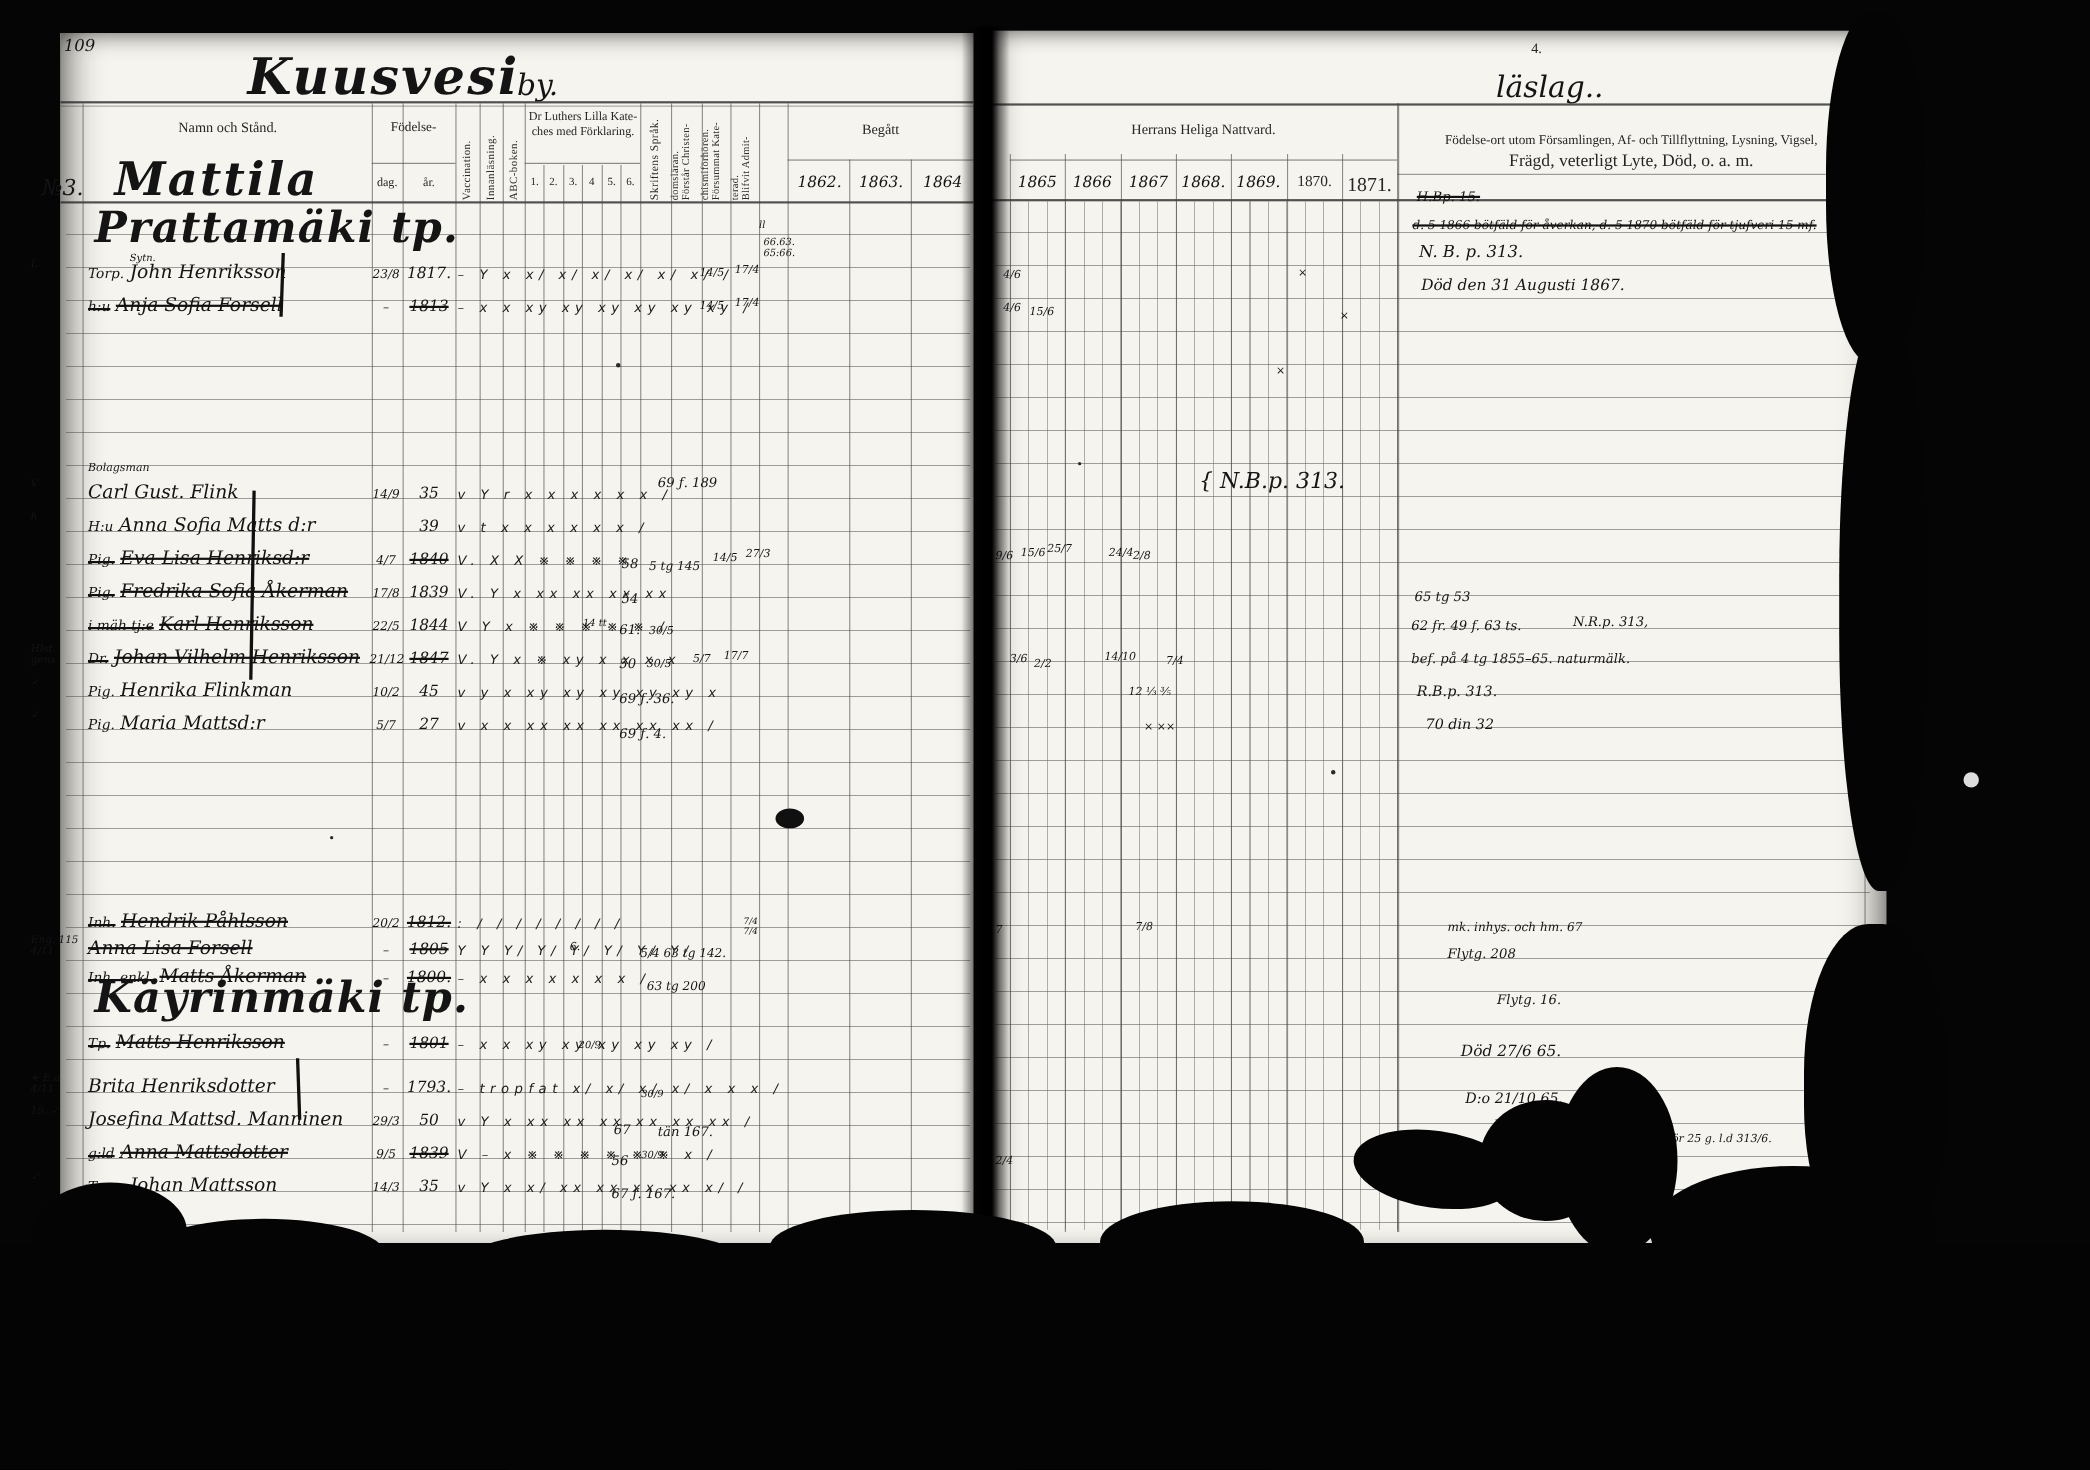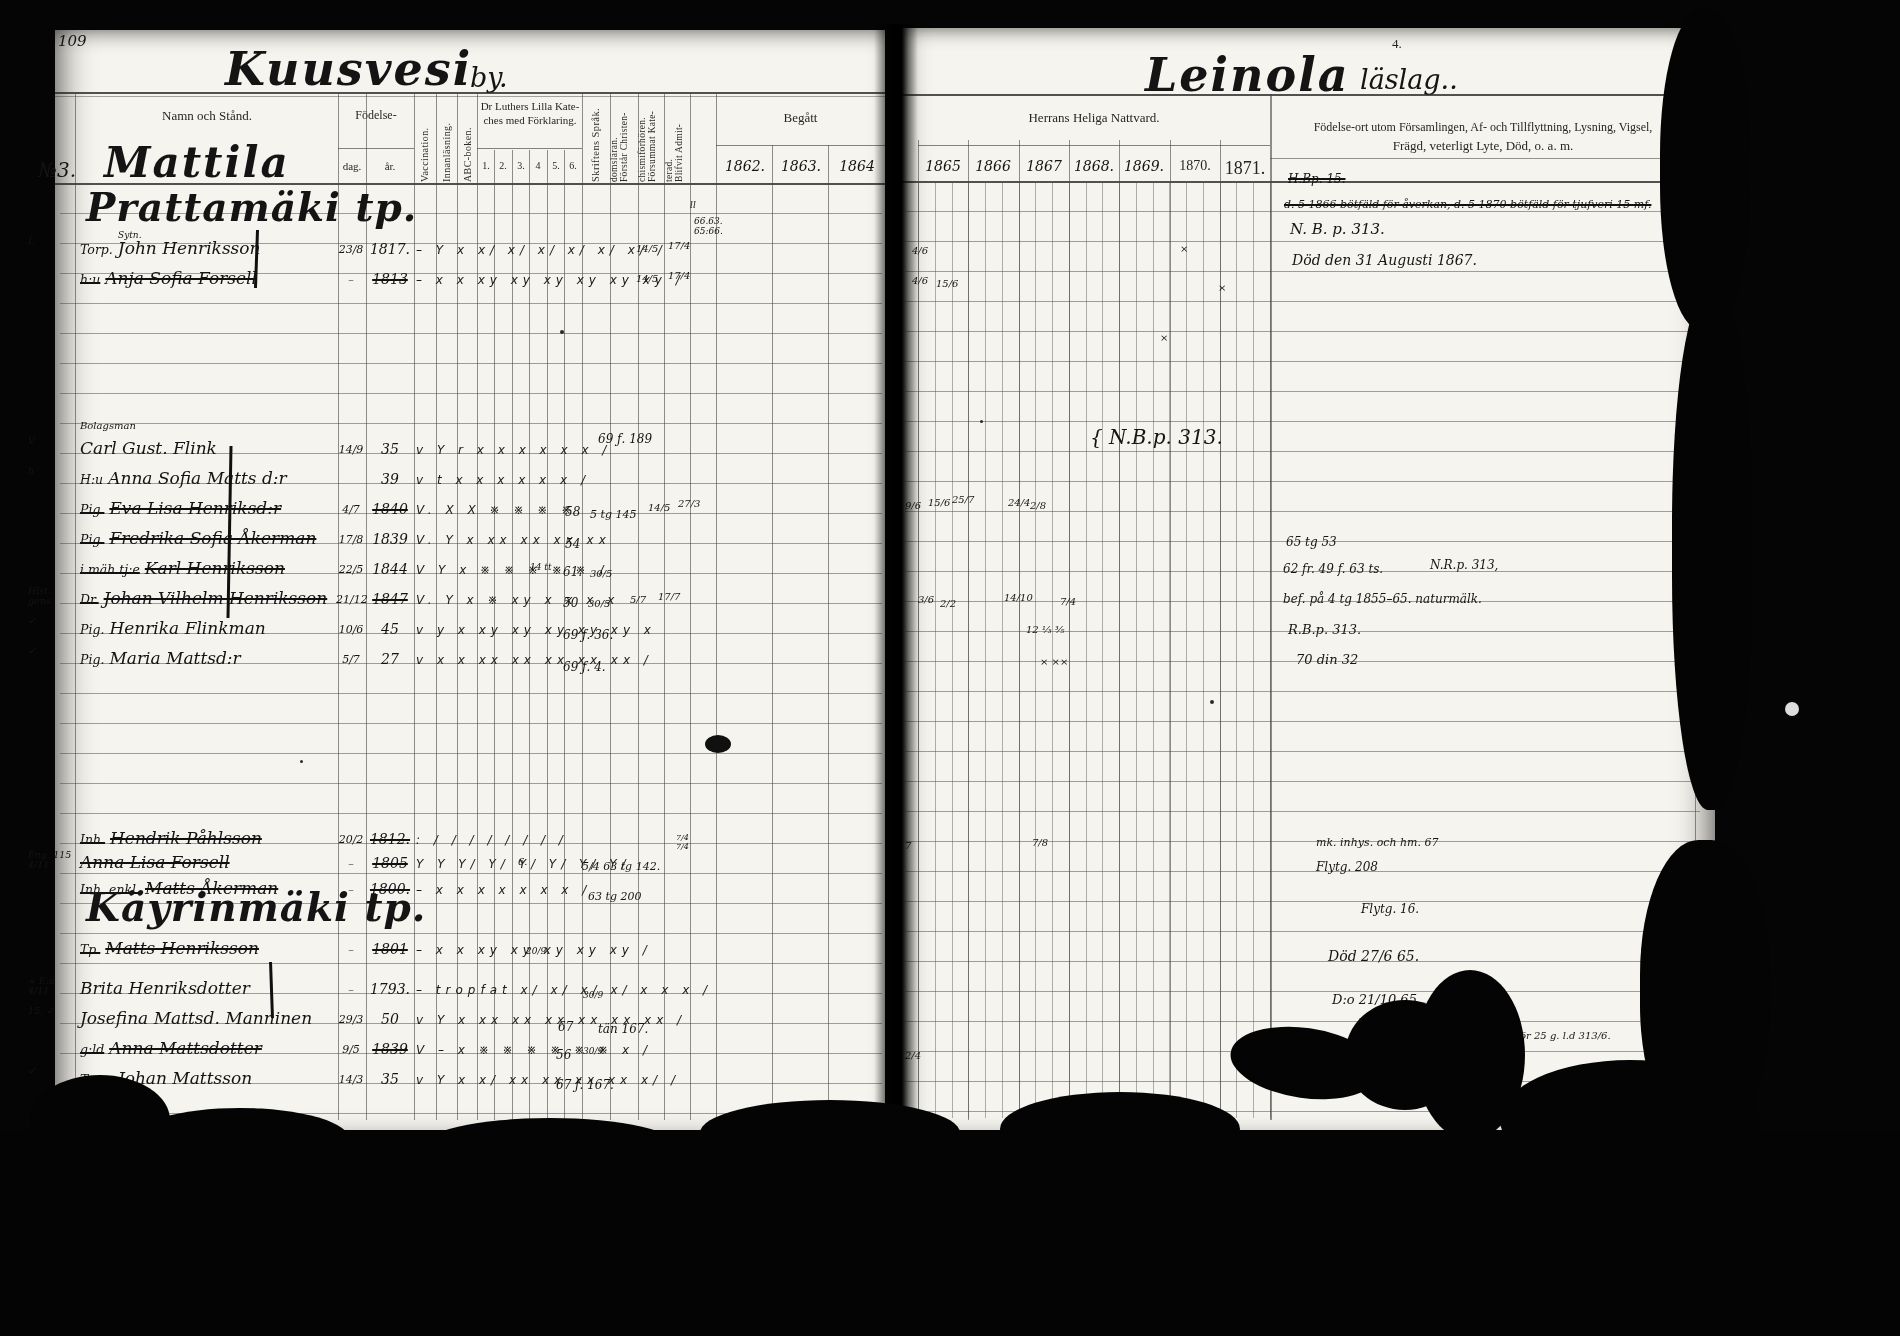--- a/index.html
+++ b/index.html
@@ -48,21 +48,20 @@
 
   <div class="page" id="page-left"></div>
 
   <div class="page" id="page-right"></div>
 
   <span class="printed hand" style="left:58px;top:32px;font-size:15px;">109</span>
   <span class="printed" style="left:1392px;top:36px;font-size:13px;">4.</span>
 
   <span class="printed hand title-main" style="left:225px;top:42px;">Kuusvesi</span>
   <span class="printed hand title-suffix" style="left:470px;top:62px;">by.</span>
-  <span class="printed hand title-main" style="left:1145px;top:48px;">Leinola</span>
   <span class="printed hand title-suffix" style="left:1360px;top:64px;">läslag..</span>
 
   <div class="hline" style="left:55px;top:92px;width:830px;height:2px;"></div>
   <div class="hline" style="left:55px;top:96px;width:830px;opacity:.5;"></div>
   <div class="hline" style="left:900px;top:94px;width:812px;height:2px;"></div>
   <div class="hline" style="left:338px;top:148px;width:76px;opacity:.7;"></div>
   <div class="hline" style="left:477px;top:148px;width:105px;opacity:.7;"></div>
   <div class="hline" style="left:716px;top:145px;width:169px;opacity:.7;"></div>
   <div class="hline" style="left:918px;top:145px;width:352px;opacity:.7;"></div>
   <div class="hline" style="left:1270px;top:158px;width:425px;opacity:.6;"></div>
@@ -104,21 +103,21 @@
 
   <span class="printed ctr" style="left:918px;top:110px;width:352px;font-size:13px;">Herrans Heliga Nattvard.</span>
   <span class="printed ctr hand" style="left:918px;top:158px;width:50px;font-size:14px;">1865</span>
   <span class="printed ctr hand" style="left:968px;top:158px;width:50px;font-size:14px;">1866</span>
   <span class="printed ctr hand" style="left:1019px;top:158px;width:50px;font-size:14px;">1867</span>
   <span class="printed ctr hand" style="left:1069px;top:158px;width:50px;font-size:14px;">1868.</span>
   <span class="printed ctr hand" style="left:1119px;top:158px;width:50px;font-size:14px;">1869.</span>
   <span class="printed ctr" style="left:1170px;top:158px;width:50px;font-size:14px;">1870.</span>
   <span class="printed ctr" style="left:1220px;top:158px;width:50px;font-size:18px;">1871.</span>
   <span class="printed ctr" style="left:1272px;top:120px;width:422px;font-size:12px;">Födelse-ort utom Församlingen, Af- och Tillflyttning, Lysning, Vigsel,</span>
-  <span class="printed ctr" style="left:1272px;top:138px;width:422px;font-size:13px;">Frägd, veterligt Lyte, Död, o. a. m.</span>
+  <span class="printed ctr" style="left:1272px;top:138px;width:422px;font-size:16px;">Frägd, veterligt Lyte, Död, o. a. m.</span>
 
   <span class="printed hand" style="left:38px;top:158px;font-size:20px;">№3.</span>
   <span class="printed hand estate" style="left:104px;top:138px;">Mattila</span>
 
   <div class="ruling" style="left:60px;top:184px;width:822px;height:936px;"></div>
   <div class="ruling" style="left:905px;top:182px;width:795px;height:938px;"></div>
 
   <div class="subcols" style="left:918px;top:183px;width:353px;height:935px;"></div>
 
   <div class="vline" style="left:75px;top:94px;height:1026px;"></div>
@@ -203,21 +202,21 @@
       <div class="row hand" style="top: 582px;">
         <span class="m hand">Hlst. gens</span>
         <span class="nm hand st"><span class="pre hand">Dr.</span>Johan Vilhelm Henriksson</span>
         <span class="dg hand">21/12</span>
         <span class="ar hand st">1847</span>
         <span class="mk">V. Y x ※ xy x x x x</span>
       </div>
       <div class="row hand" style="top: 612px;">
         <span class="m hand">✓</span>
         <span class="nm hand"><span class="pre hand">Pig.</span>Henrika Flinkman</span>
-        <span class="dg hand">10/6</span>
+        <span class="dg hand">10/2</span>
         <span class="ar hand">45</span>
         <span class="mk">v y x xy xy xy xy xy x</span>
       </div>
       <div class="row hand" style="top: 642px;">
         <span class="m hand">✓</span>
         <span class="nm hand"><span class="pre hand">Pig.</span>Maria Mattsd:r</span>
         <span class="dg hand">5/7</span>
         <span class="ar hand">27</span>
         <span class="mk">v x x xx xx xx xx xx  /</span>
       </div>

